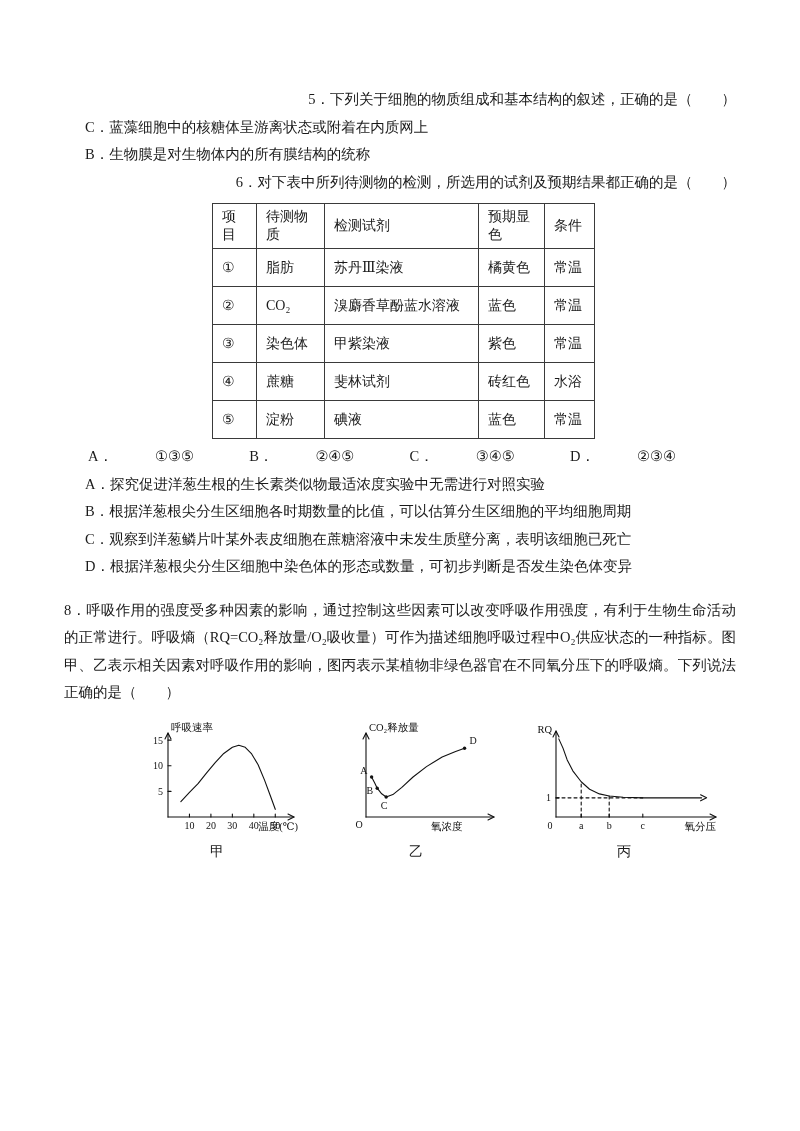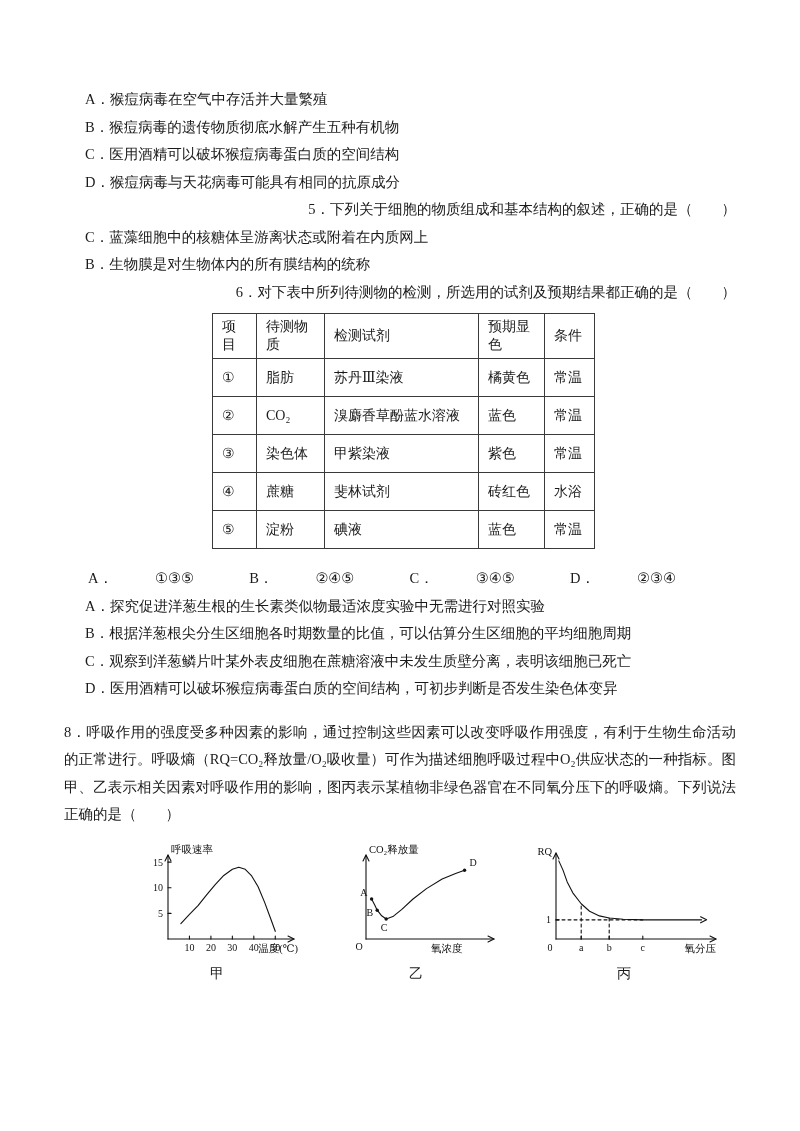--- a/index.html
+++ b/index.html
@@ -9,47 +9,41 @@
     color:#1a1a1a;
     font-family:"Liberation Serif","DejaVu Serif",serif;
     overflow:hidden;
   }
   .page { padding:86px 64px 0 64px; font-size:14.5px; line-height:27.5px; }
   p { margin:0; }
   .opt { padding-left:21px; }
   .stem { padding-left:4px;text-align:right; }
   .para { text-align:justify; margin-top:16px; }
 
-  table.det { border-collapse:collapse; margin:7px 0 16px 148px; table-layout:fixed; }
+  table.det { border-collapse:collapse; margin:7px 0 4px 148px; table-layout:fixed; }
   .det th,.det td {
     border:1px solid #3a3a3a; font-weight:normal; text-align:left;
     padding:4px 9px; font-size:14px; line-height:18px; vertical-align:middle;
   }
   .det th { height:40px; }
   .det td { height:38px; }
 
   .answers { display:flex; justify-content:space-between; width:588px; margin:3px 0 0 24px; }
   .answers .pair { display:flex; gap:42px; }
 
   .charts { display:flex; align-items:flex-end; gap:24px; margin:12px 0 0 62px; }
   figure { display:flex; flex-direction:column; align-items:center; }
   figcaption { font-size:14px; line-height:18px; margin-top:0; }
   svg text { font-family:"Liberation Serif","DejaVu Serif",serif; }
 </style>
 </head>
 <body>
 
 <div class="page">
 
-  <section>
-    <p class="opt">A．猴痘病毒在空气中存活并大量繁殖</p>
-    <p class="opt">B．猴痘病毒的遗传物质彻底水解产生五种有机物</p>
-    <p class="opt">C．医用酒精可以破坏猴痘病毒蛋白质的空间结构</p>
-    <p class="opt">D．猴痘病毒与天花病毒可能具有相同的抗原成分</p>
-  </section>
 
   <section>
     <p class="stem">5．下列关于细胞的物质组成和基本结构的叙述，正确的是（　　）</p>
     <p class="opt">C．蓝藻细胞中的核糖体呈游离状态或附着在内质网上</p>
     <p class="opt">B．生物膜是对生物体内的所有膜结构的统称</p>
   </section>
 
   <section>
     <p class="stem">6．对下表中所列待测物的检测，所选用的试剂及预期结果都正确的是（　　）</p>
     <table class="det">
@@ -124,21 +118,21 @@
         <span>D．</span>
         <span>②③④</span>
       </span>
     </div>
   </section>
 
   <section>
     <p class="opt">A．探究促进洋葱生根的生长素类似物最适浓度实验中无需进行对照实验</p>
     <p class="opt">B．根据洋葱根尖分生区细胞各时期数量的比值，可以估算分生区细胞的平均细胞周期</p>
     <p class="opt">C．观察到洋葱鳞片叶某外表皮细胞在蔗糖溶液中未发生质壁分离，表明该细胞已死亡</p>
-    <p class="opt">D．医用酒精可以破坏猴痘病毒蛋白质的空间结构，可初步判断是否发生染色体变异</p>
+    <p class="opt">D．根据洋葱根尖分生区细胞中染色体的形态或数量，可初步判断是否发生染色体变异</p>
   </section>
 
   <section>
     <p class="para">8．呼吸作用的强度受多种因素的影响，通过控制这些因素可以改变呼吸作用强度，有利于生物生命活动的正常进行。呼吸熵（RQ=CO₂释放量/O₂吸收量）可作为描述细胞呼吸过程中O₂供应状态的一种指标。图甲、乙表示相关因素对呼吸作用的影响，图丙表示某植物非绿色器官在不同氧分压下的呼吸熵。下列说法正确的是（　　）</p>
     <div class="charts">
       <figure>
         <svg id="svg-jia" width="182" height="124">
             <polyline points="42,98 42,14" fill="none" stroke="#111" stroke-width="1.1" stroke-linejoin="round" stroke-linecap="round" stroke-dasharray="none"></polyline>
             <polyline points="39,20 42,14 45,20" fill="none" stroke="#111" stroke-width="1.1" stroke-linejoin="round" stroke-linecap="round" stroke-dasharray="none"></polyline>
             <polyline points="42,98 168,98" fill="none" stroke="#111" stroke-width="1.1" stroke-linejoin="round" stroke-linecap="round" stroke-dasharray="none"></polyline>

